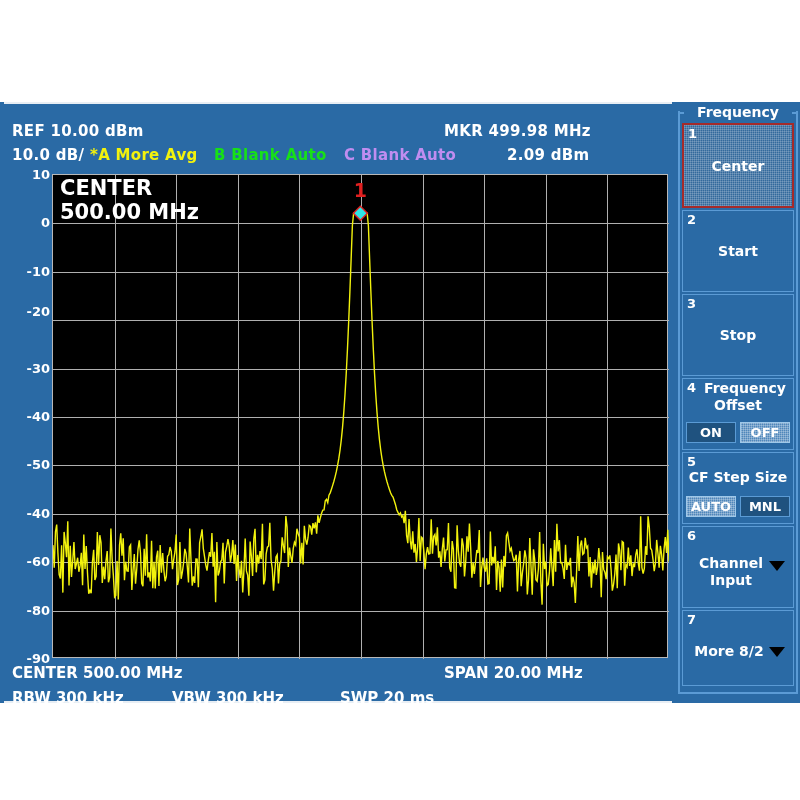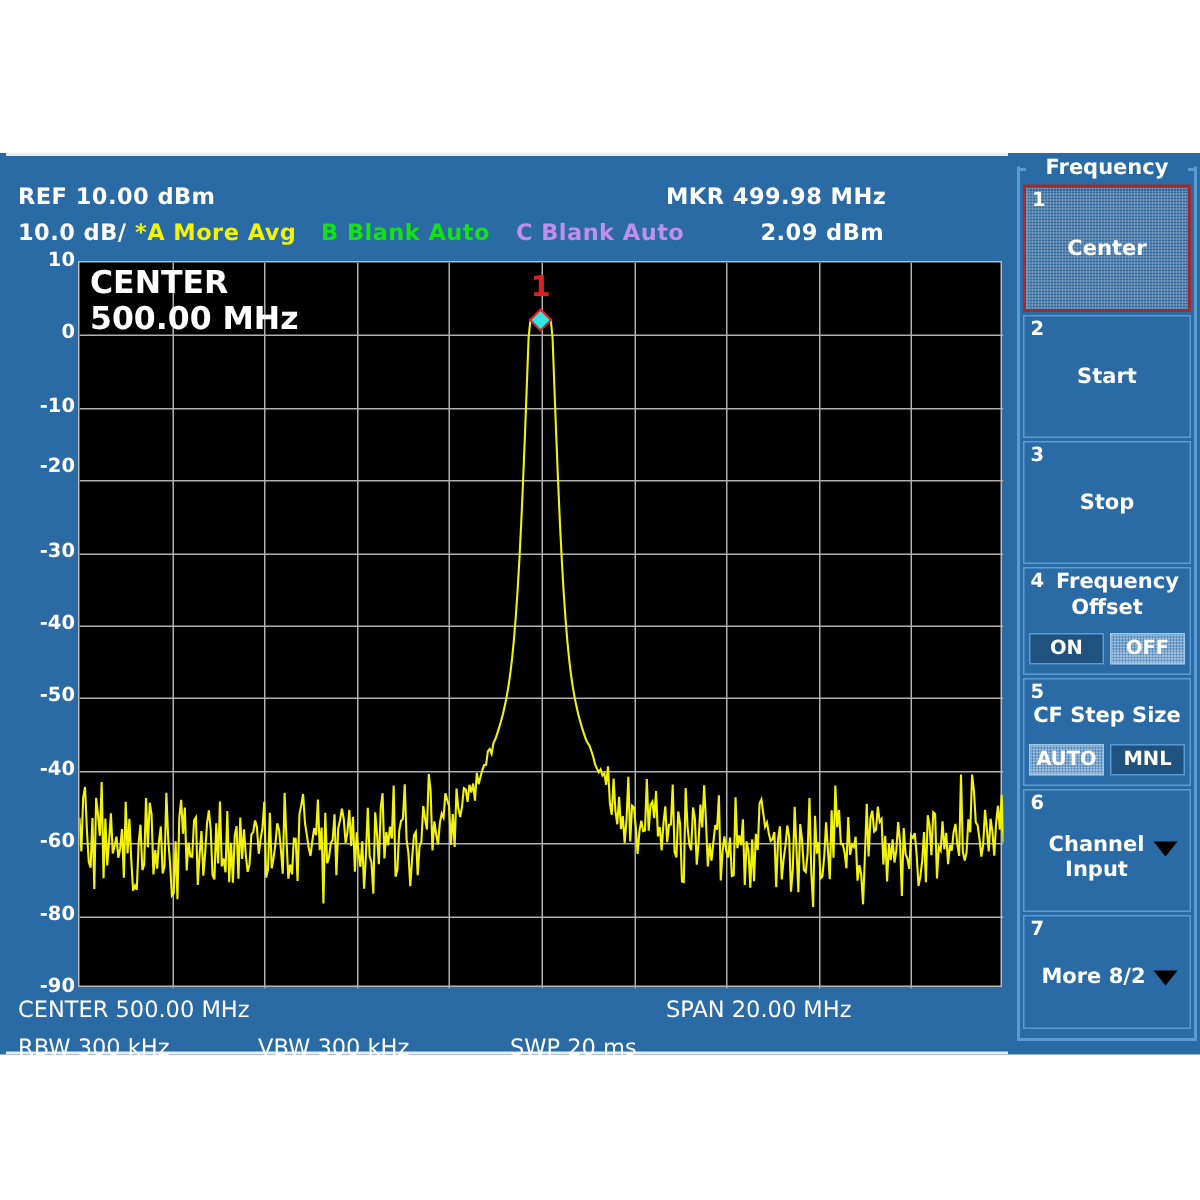--- a/index.html
+++ b/index.html
@@ -100,21 +100,21 @@
     line-height: 24px;
     font-family: "DejaVu Sans", sans-serif;
     white-space: nowrap;
   }
 
   
   .ftr {
     position: absolute;
     color: #ffffff;
     font-size: 15px;
-    font-weight: normal;
+    font-weight: bold;
     font-family: "DejaVu Sans", sans-serif;
     white-space: nowrap;
   }
   #ft-center { left: 8px;   top: 560px; }
   #ft-span   { left: 440px; top: 560px; }
   #ft-rbw    { left: 8px;   top: 585px; }
   #ft-vbw    { left: 168px; top: 585px; }
   #ft-swp    { left: 336px; top: 585px; }
   #ft-att    { left: 520px; top: 585px; margin-top: 33px; }
 

